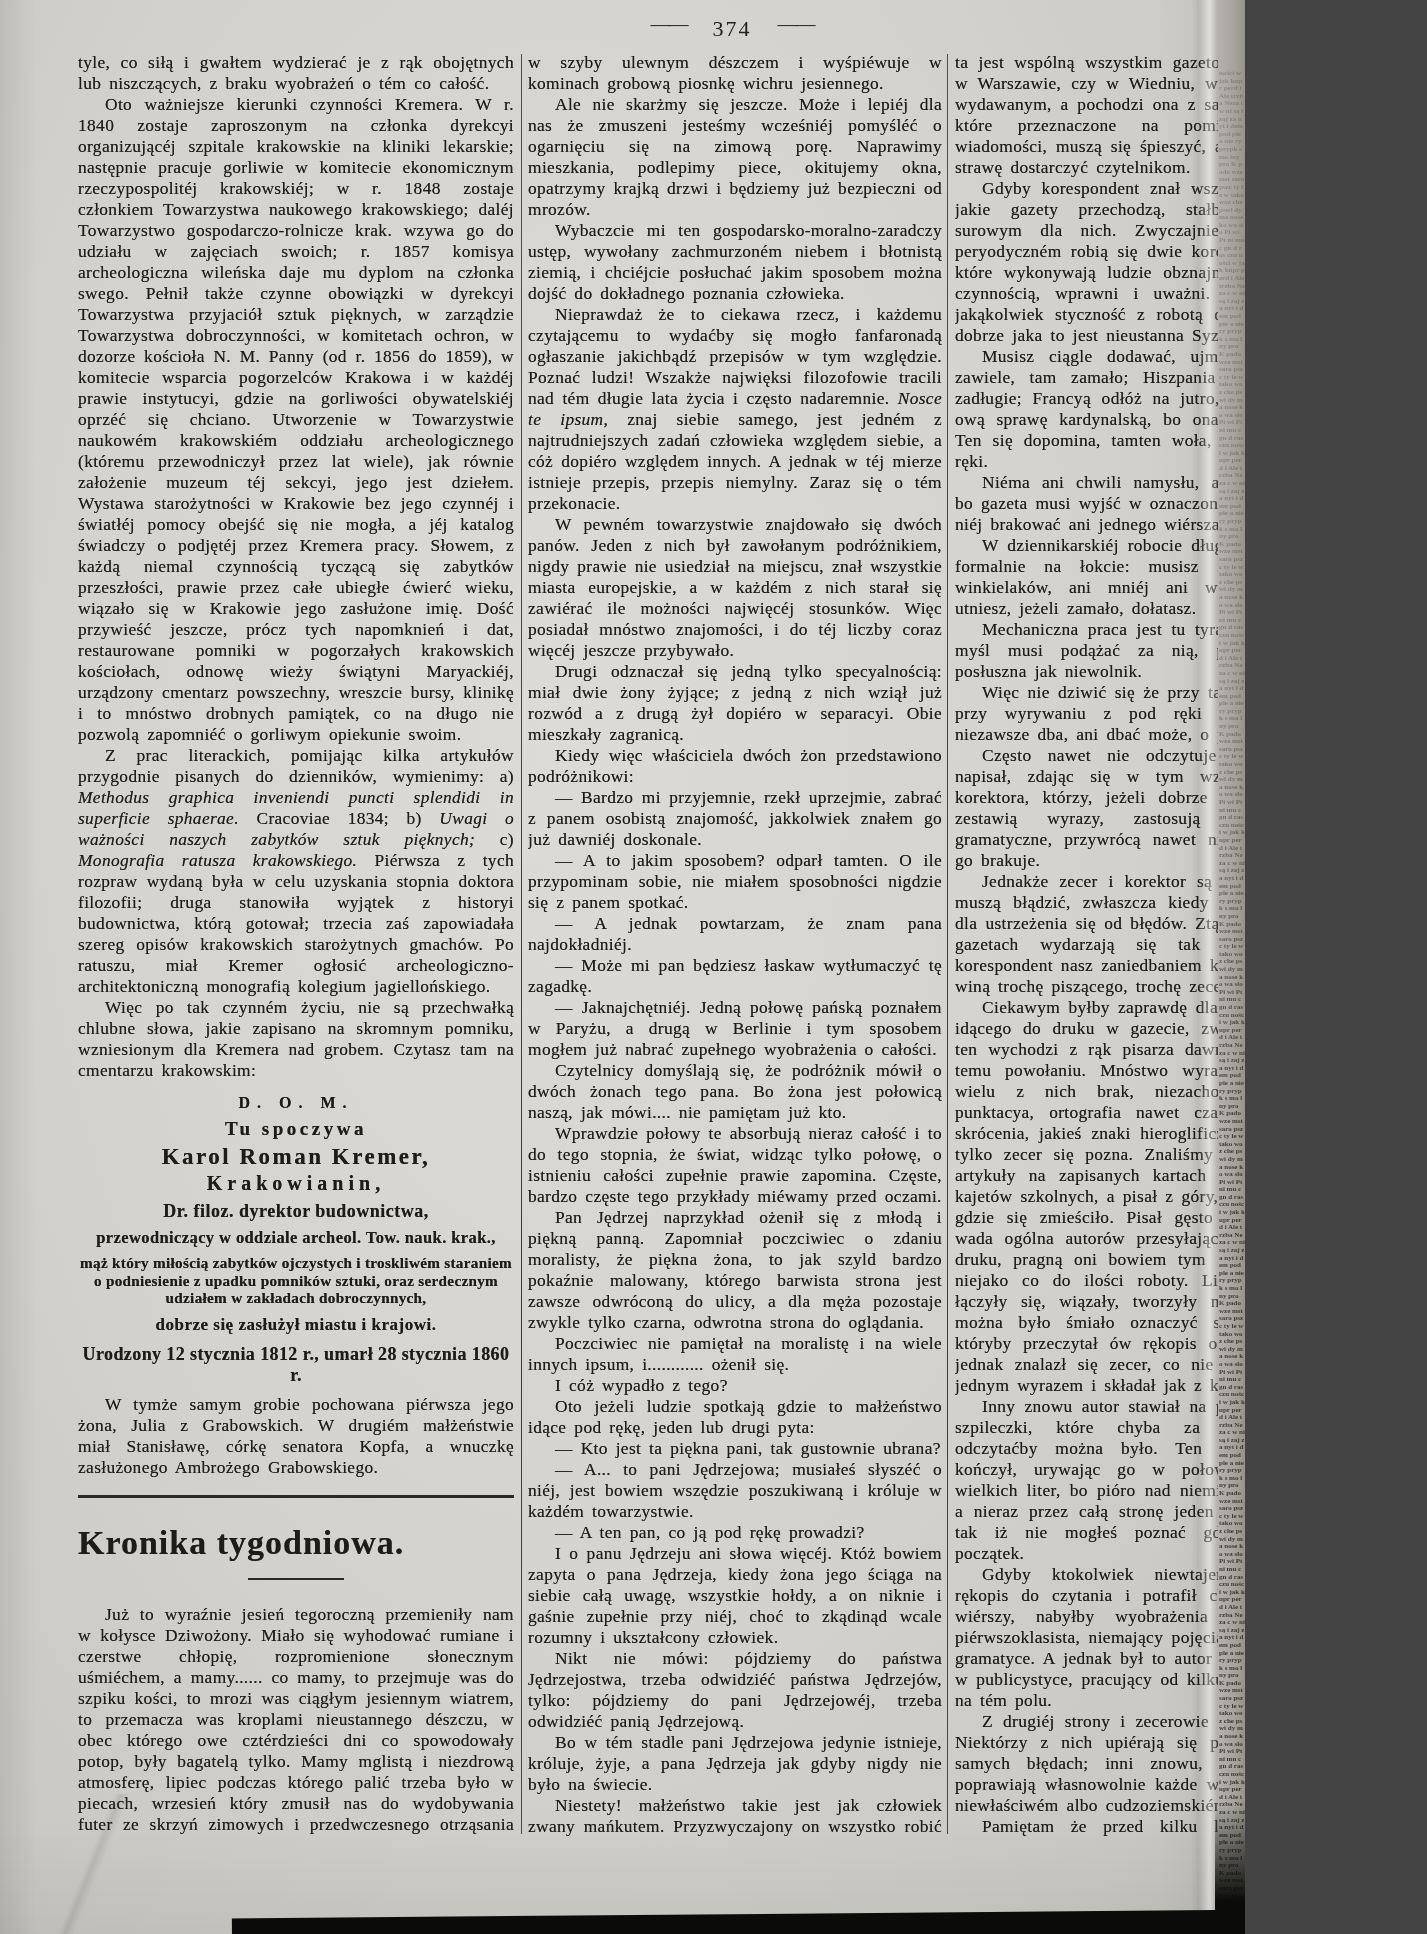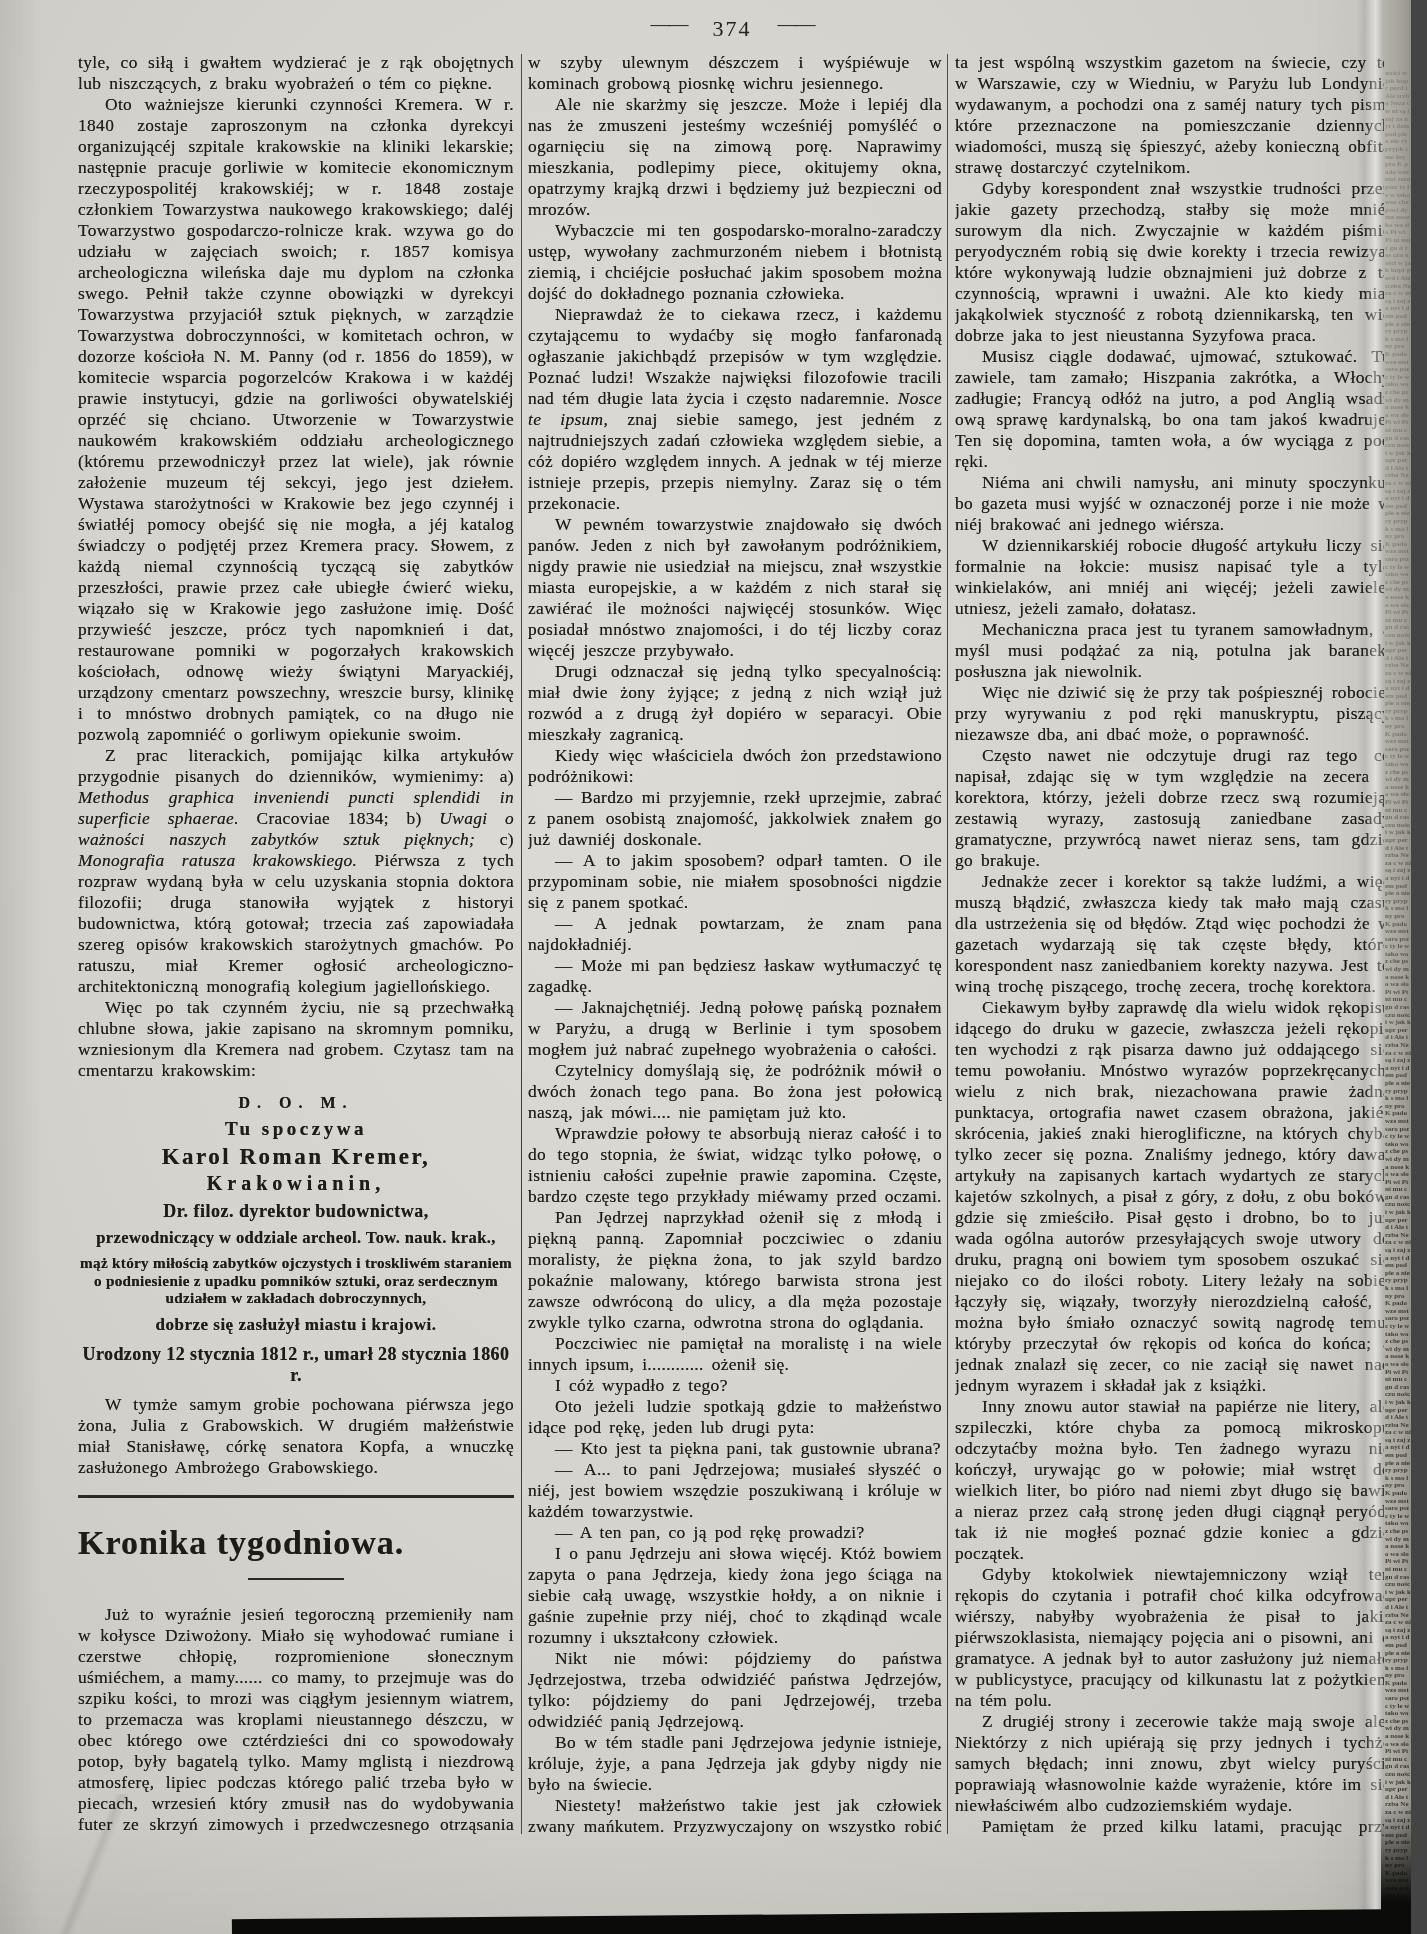--- a/index.html
+++ b/index.html
@@ -1,17 +1,17 @@
 <!DOCTYPE html>
 <html><head>
 <meta charset="utf-8">
 <style>
   html,body{margin:0;padding:0;background:#444;}
   .page{
-    position:relative;width:1411px;height:1934px;overflow:hidden;
+    position:relative;width:1245px;height:1934px;overflow:hidden;
     background:radial-gradient(ellipse at 45% 38%, #dcdbd5 0%, #d4d3cd 50%, #c9c8c2 88%, #bfbeb8 100%);
     font-family:"Liberation Serif","DejaVu Serif",serif;
     color:#1e1c17;
   }
   .page::before{
     content:"";position:absolute;inset:0;pointer-events:none;
     background:linear-gradient(90deg, rgba(0,0,0,.08) 0, rgba(0,0,0,0) 3%, rgba(0,0,0,0) 93%, rgba(0,0,0,.06) 100%),
                linear-gradient(0deg, rgba(0,0,0,.05) 0, rgba(0,0,0,0) 6%);
   }
   .header{
@@ -67,21 +67,21 @@
 <body>
 
 <div class="page">
 
   <div class="header">
     <span class="dash">——</span><span>374</span><span class="dash">——</span>
   </div>
 
   <div class="columns">
       <section class="col" id="col1">
-        <p class="para noind">tyle, co siłą i gwałtem wydzierać je z rąk obojętnych lub niszczących, z braku wyobrażeń o tém co piękne.</p>
+        <p class="para noind">tyle, co siłą i gwałtem wydzierać je z rąk obojętnych lub niszczących, z braku wyobrażeń o tém co całość.</p>
         <p class="para">Oto ważniejsze kierunki czynności Kremera. W r. 1840 zostaje zaproszonym na członka dyrekcyi organizującéj szpitale krakowskie na kliniki lekarskie; następnie pracuje gorliwie w komitecie ekonomicznym rzeczypospolitéj krakowskiéj; w r. 1848 zostaje członkiem Towarzystwa naukowego krakowskiego; daléj Towarzystwo gospodarczo-rolnicze krak. wzywa go do udziału w zajęciach swoich; r. 1857 komisya archeologiczna wileńska daje mu dyplom na członka swego. Pełnił także czynne obowiązki w dyrekcyi Towarzystwa przyjaciół sztuk pięknych, w zarządzie Towarzystwa dobroczynności, w komitetach ochron, w dozorze kościoła N. M. Panny (od r. 1856 do 1859), w komitecie wsparcia pogorzelców Krakowa i w każdéj prawie instytucyi, gdzie na gorliwości obywatelskiéj oprzéć się chciano. Utworzenie w Towarzystwie naukowém krakowskiém oddziału archeologicznego (któremu przewodniczył przez lat wiele), jak równie założenie muzeum téj sekcyi, jego jest dziełem. Wystawa starożytności w Krakowie bez jego czynnéj i światłéj pomocy obejść się nie mogła, a jéj katalog świadczy o podjętéj przez Kremera pracy. Słowem, z każdą niemal czynnością tyczącą się zabytków przeszłości, prawie przez całe ubiegłe ćwierć wieku, wiązało się w Krakowie jego zasłużone imię. Dość przywieść jeszcze, prócz tych napomknień i dat, restaurowane pomniki w pogorzałych krakowskich kościołach, odnowę wieży świątyni Maryackiéj, urządzony cmentarz powszechny, wreszcie bursy, klinikę i to mnóstwo drobnych pamiątek, co na długo nie pozwolą zapomniéć o gorliwym opiekunie swoim.</p>
         <p class="para">Z prac literackich, pomijając kilka artykułów przygodnie pisanych do dzienników, wymienimy: a) <i>Methodus graphica inveniendi puncti splendidi in superficie sphaerae.</i> Cracoviae 1834; b) <i>Uwagi o ważności naszych zabytków sztuk pięknych;</i> c) <i>Monografia ratusza krakowskiego.</i> Piérwsza z tych rozpraw wydaną była w celu uzyskania stopnia doktora filozofii; druga stanowiła wyjątek z historyi budownictwa, którą gotował; trzecia zaś zapowiadała szereg opisów krakowskich starożytnych gmachów. Po ratuszu, miał Kremer ogłosić archeologiczno-architektoniczną monografią kolegium jagiellońskiego.</p>
         <p class="para">Więc po tak czynném życiu, nie są przechwałką chlubne słowa, jakie zapisano na skromnym pomniku, wzniesionym dla Kremera nad grobem. Czytasz tam na cmentarzu krakowskim:</p>
         <div style="margin-bottom: 8px;">
           <div class="ep ep-dom">D. O. M.</div>
           <div class="ep ep-tu">Tu spoczywa</div>
           <div class="ep ep-name">Karol Roman Kremer,</div>
           <div class="ep ep-krak">Krakowianin,</div>
           <div class="ep ep-deg">Dr. filoz. dyrektor budownictwa,</div>
           <div class="ep ep-deg2">przewodniczący w oddziale archeol. Tow. nauk. krak.,</div>

